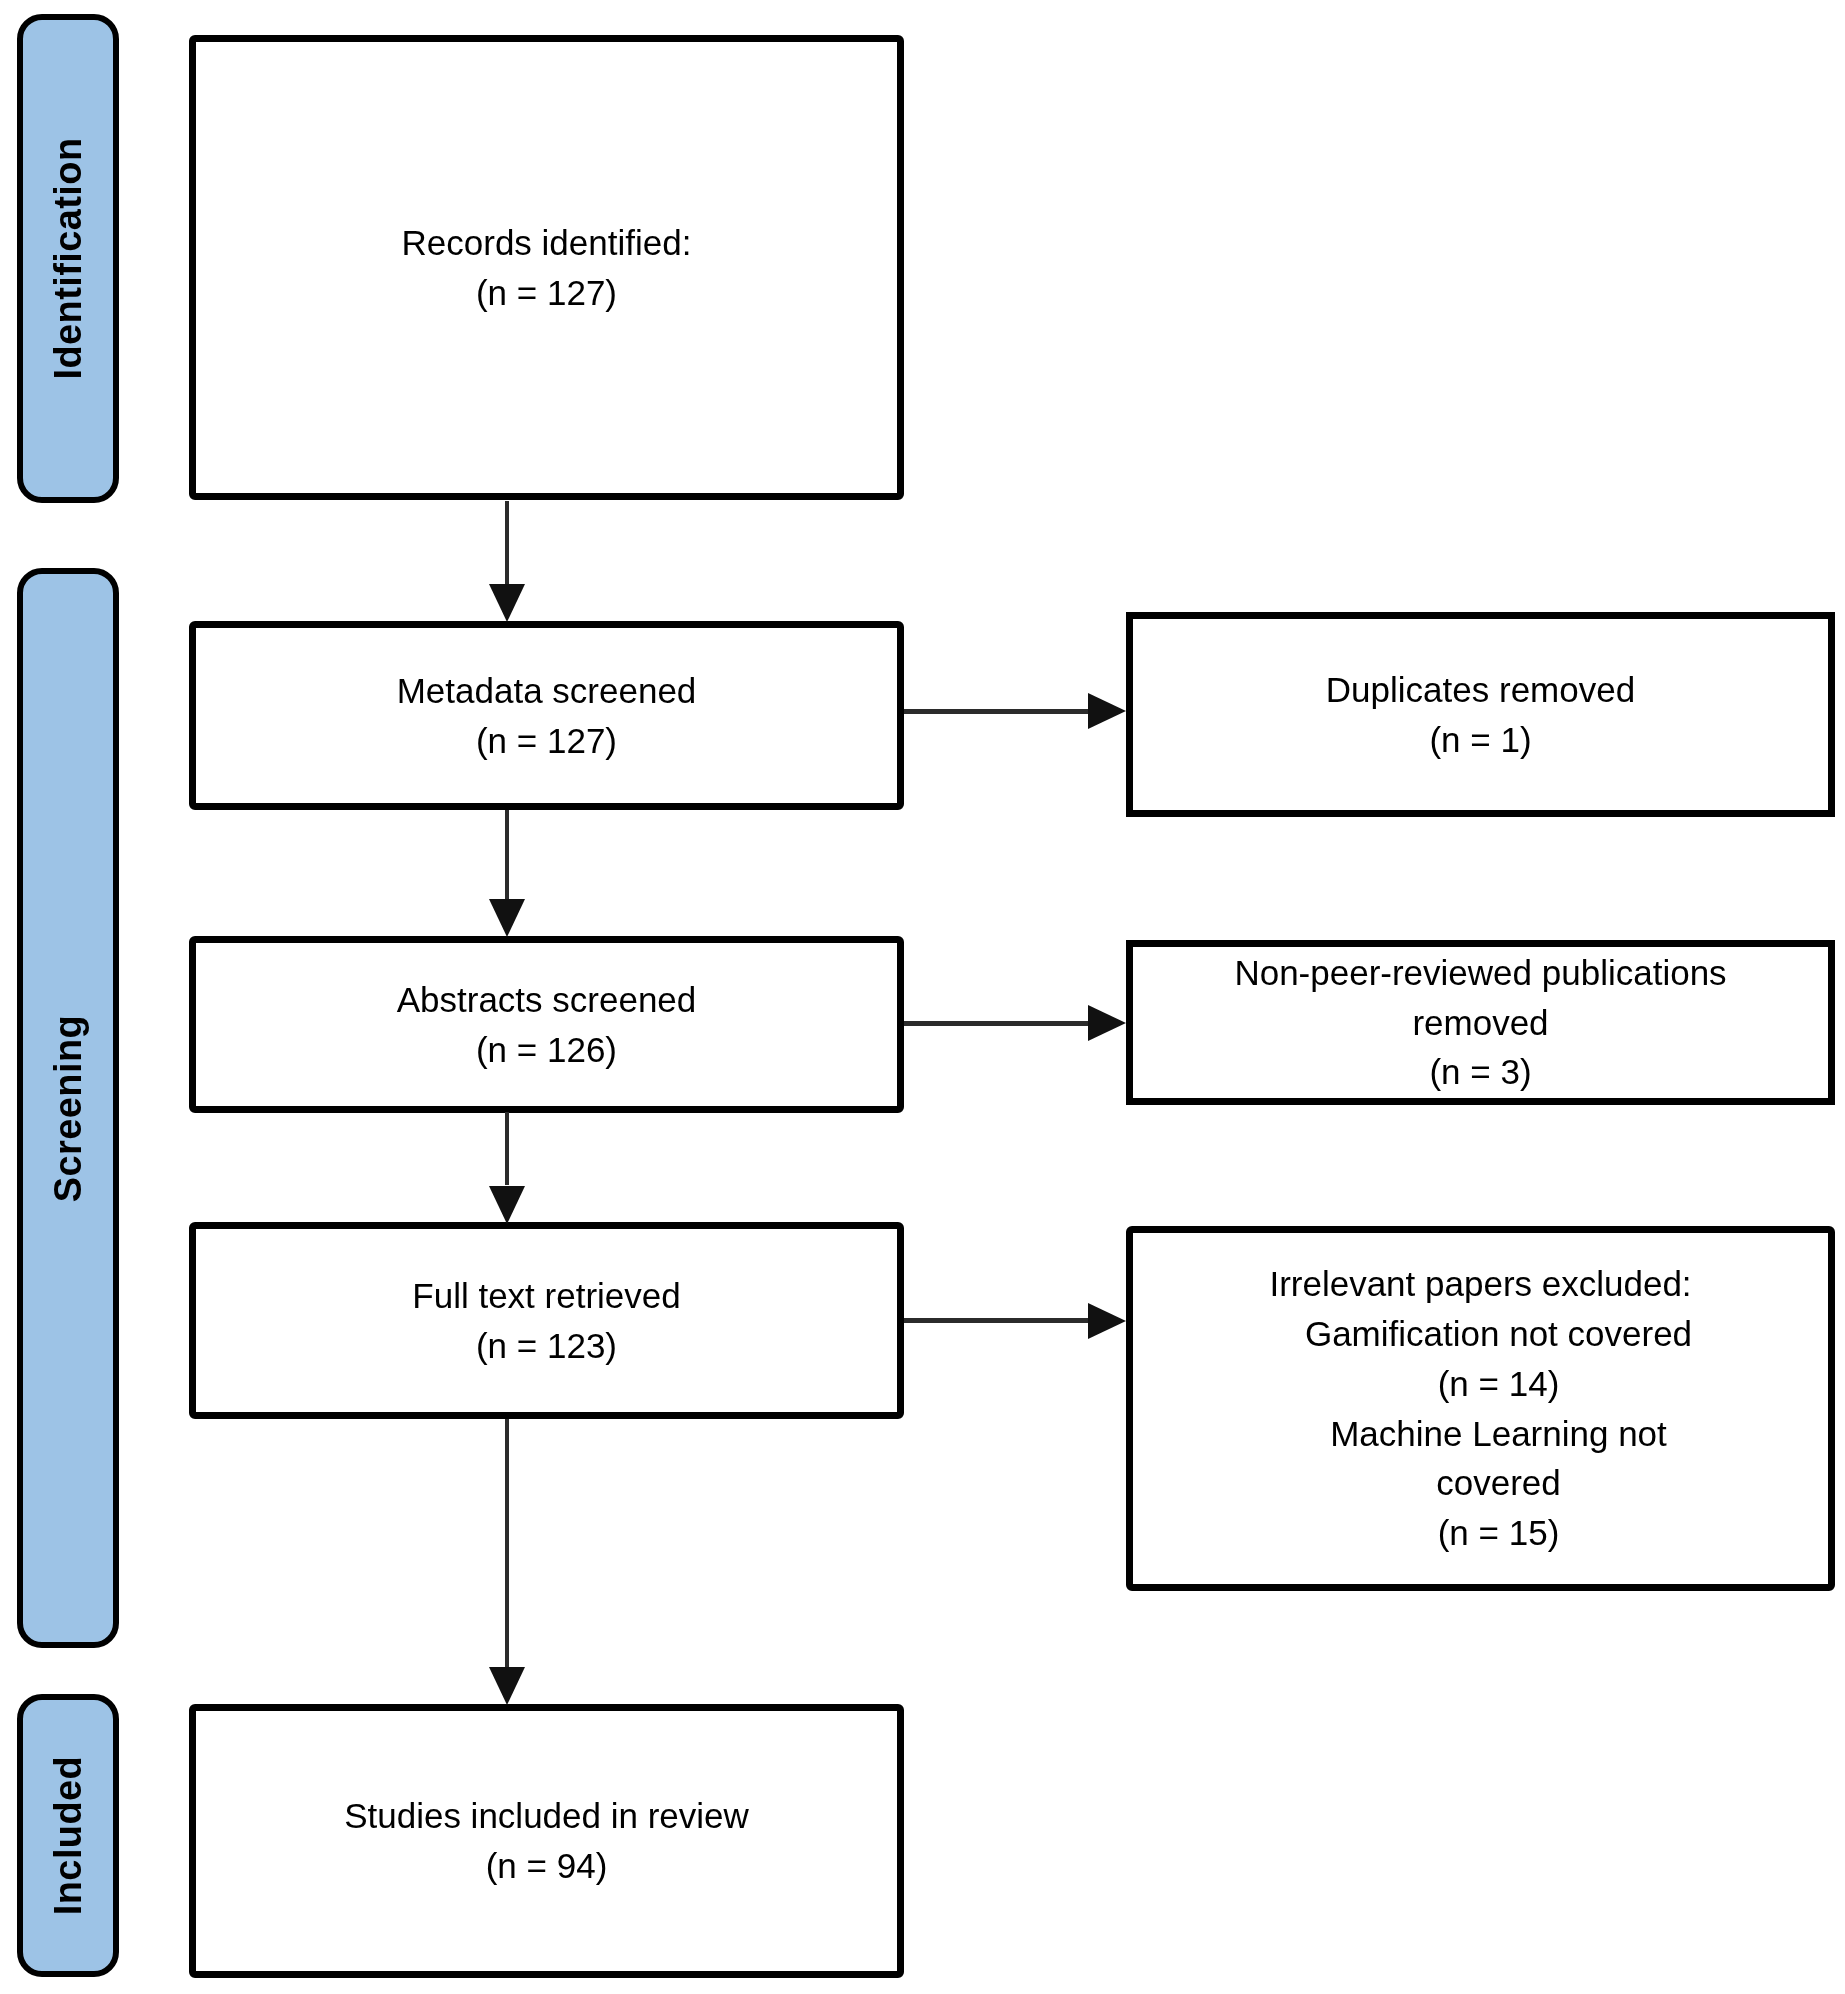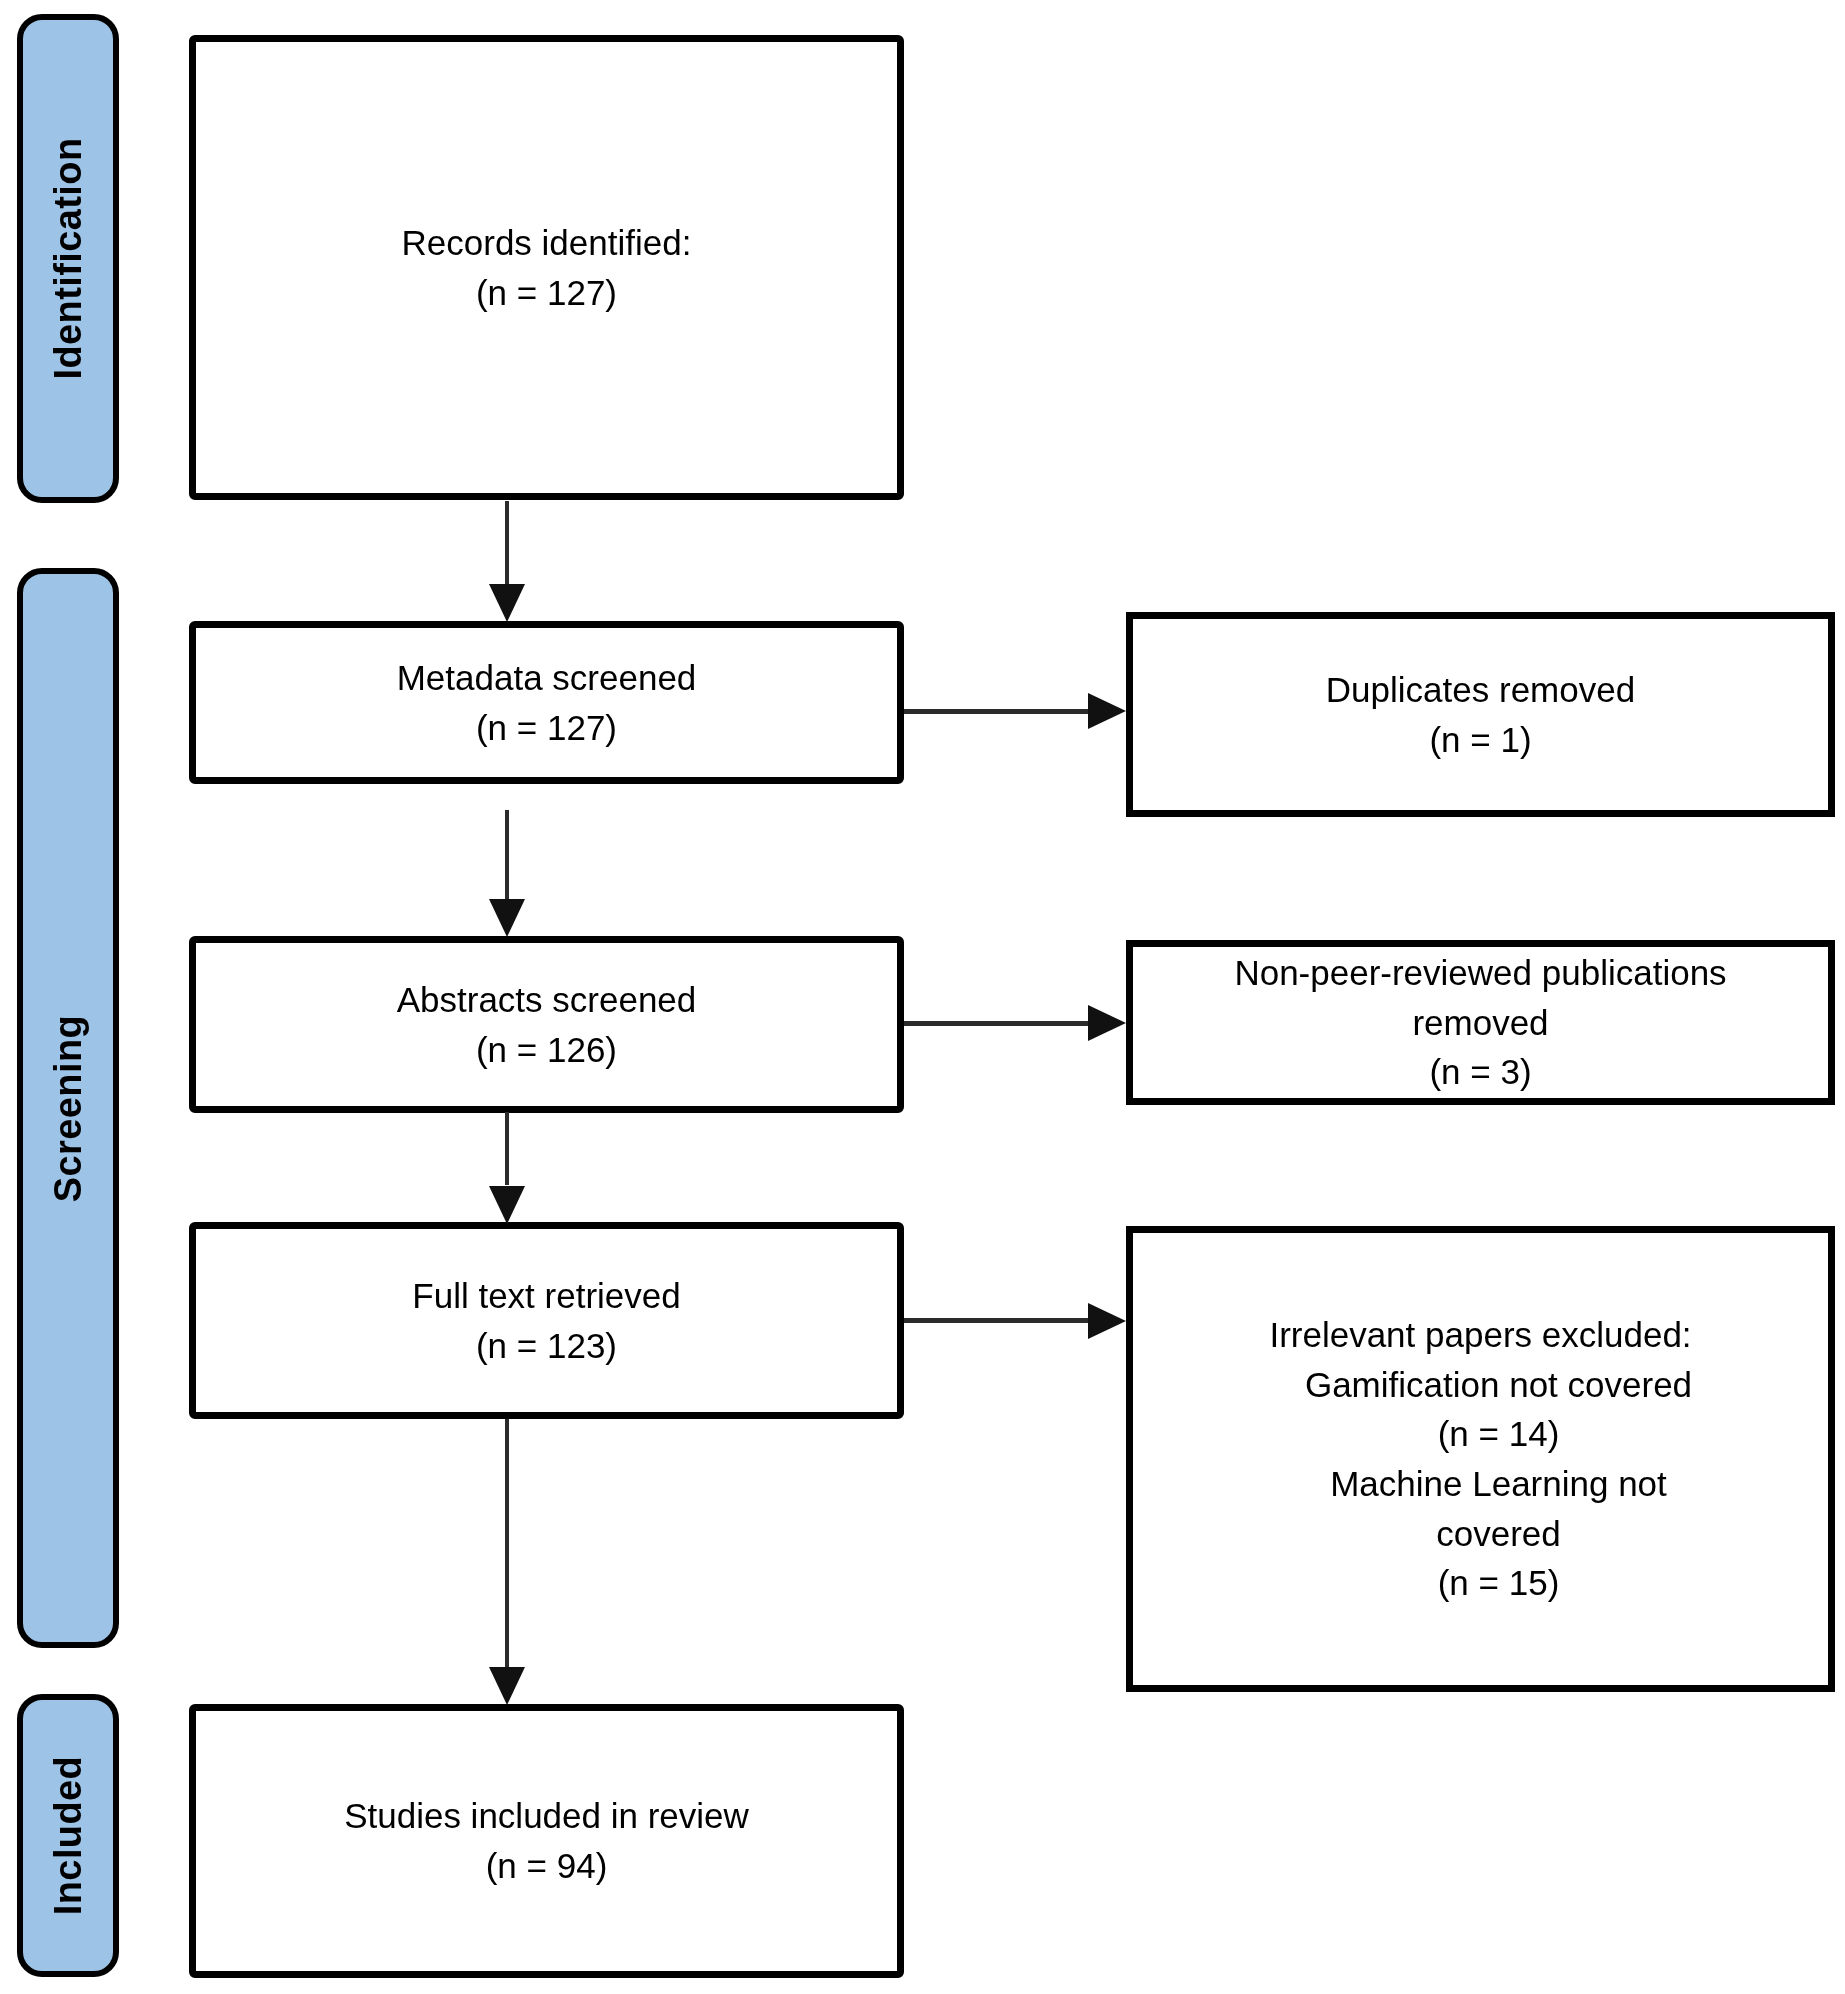--- a/index.html
+++ b/index.html
@@ -57,28 +57,28 @@
     font-size: 35px;
     line-height: 1.42;
     text-align: center;
     white-space: pre-line;
     color: #000000;
   }
   .main-box  { left: 189px;  width: 715px; border-radius: 6px; }
   .side-box  { left: 1126px; width: 709px; }
 
   .box-records   { top: 35px;   height: 465px; }
-  .box-metadata  { top: 621px;  height: 163px; }
+  .box-metadata  { top: 621px;  height: 189px; }
   .box-abstracts { top: 936px; height: 177px; }
   .box-fulltext  { top: 1222px; height: 197px; }
   .box-included  { top: 1704px; height: 274px; }
 
   .box-duplicates  { top: 612px;  height: 205px; }
   .box-nonpeer     { top: 940px; height: 165px; }
-  .box-irrelevant  { top: 1226px; height: 466px; }
+  .box-irrelevant  { top: 1226px; height: 365px; border-radius: 6px; }
 
   .excl-content { width: 100%; }
   .excl-heading {
     font-size: 35px;
     line-height: 1.42;
     text-align: center;
     white-space: pre-line;
   }
   .excl-reasons {
     font-size: 35px;

